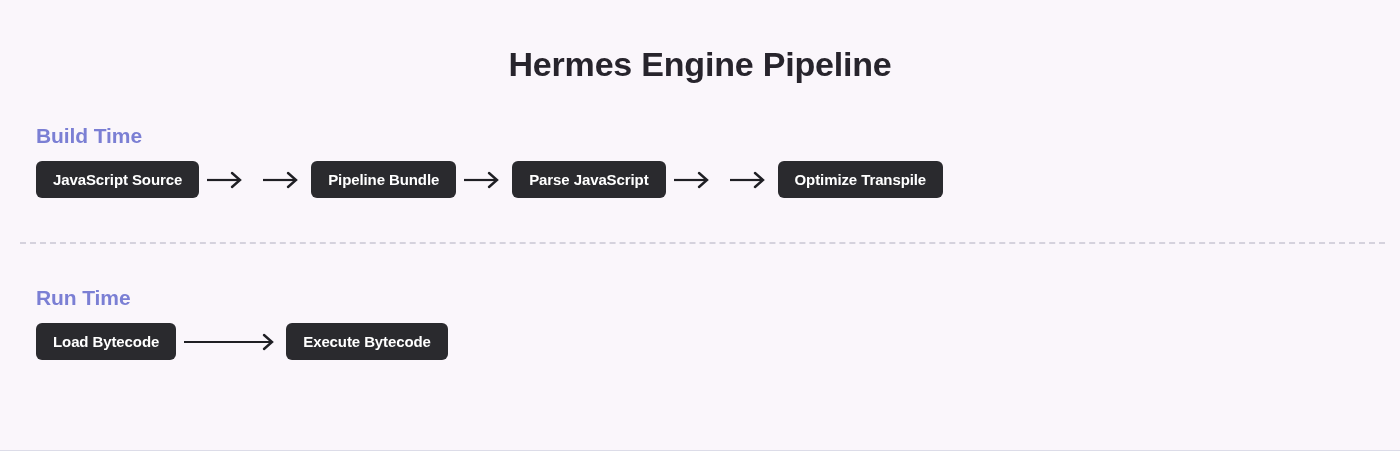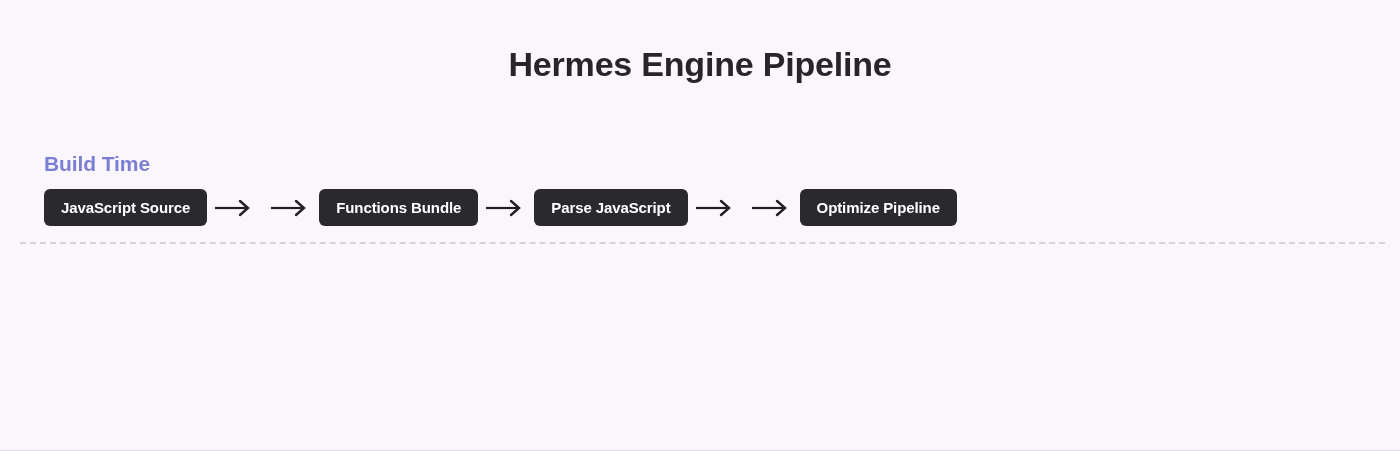--- a/index.html
+++ b/index.html
@@ -34,22 +34,21 @@
     font-weight: bold;
     color: #27242c;
     letter-spacing: -0.2px;
     line-height: 42px;
     white-space: nowrap;
   }
 
   
   .section {
     position: absolute;
-    left: 44px;
-    margin-top: 28px;
+    left: 36px;
   }
   .section-build { top: 123px; }
   .section-run   { top: 285px; }
 
   .section-label {
     font-size: 21px;
     font-weight: bold;
     color: #7b7fd4;
     line-height: 26px;
     letter-spacing: -0.1px;
@@ -126,21 +125,21 @@
       </span>
 
 
       <span class="arrow arrow-build">
         <svg width="40" height="18" viewBox="0 0 40 18" fill="none" aria-hidden="true">
           <path d="M0 9 H32" stroke="#1f1f24" stroke-width="2.2" stroke-linecap="butt"></path>
           <path d="M25 2 L33 9 L25 16" stroke="#1f1f24" stroke-width="2.4" fill="none" stroke-linecap="round" stroke-linejoin="miter"></path>
         </svg>
       </span>
 
-      <div class="node">Functions Bundle</div>
+      <div class="node">Pipeline Bundle</div>
 
       <span class="arrow arrow-build">
         <svg width="40" height="18" viewBox="0 0 40 18" fill="none" aria-hidden="true">
           <path d="M0 9 H32" stroke="#1f1f24" stroke-width="2.2" stroke-linecap="butt"></path>
           <path d="M25 2 L33 9 L25 16" stroke="#1f1f24" stroke-width="2.4" fill="none" stroke-linecap="round" stroke-linejoin="miter"></path>
         </svg>
       </span>
 
       <div class="node">Parse JavaScript</div>
 
@@ -152,21 +151,38 @@
       </span>
 
 
       <span class="arrow arrow-build">
         <svg width="40" height="18" viewBox="0 0 40 18" fill="none" aria-hidden="true">
           <path d="M0 9 H32" stroke="#1f1f24" stroke-width="2.2" stroke-linecap="butt"></path>
           <path d="M25 2 L33 9 L25 16" stroke="#1f1f24" stroke-width="2.4" fill="none" stroke-linecap="round" stroke-linejoin="miter"></path>
         </svg>
       </span>
 
-      <div class="node">Optimize Pipeline</div>
+      <div class="node">Optimize Transpile</div>
 
     </div>
   </div>
 
   <div class="divider"></div>
 
+  <div class="section section-run">
+    <div class="section-label">Run Time</div>
+    <div class="flow-row">
+
+      <div class="node">Load Bytecode</div>
+
+      <span class="arrow arrow-run">
+        <svg width="95" height="18" viewBox="0 0 95 18" fill="none" aria-hidden="true">
+          <path d="M0 9 H87" stroke="#1f1f24" stroke-width="2.2" stroke-linecap="butt"></path>
+          <path d="M80 2 L88 9 L80 16" stroke="#1f1f24" stroke-width="2.4" fill="none" stroke-linecap="round" stroke-linejoin="miter"></path>
+        </svg>
+      </span>
+
+      <div class="node">Execute Bytecode</div>
+
+    </div>
+  </div>
 
 </div>
 
 </body></html>

